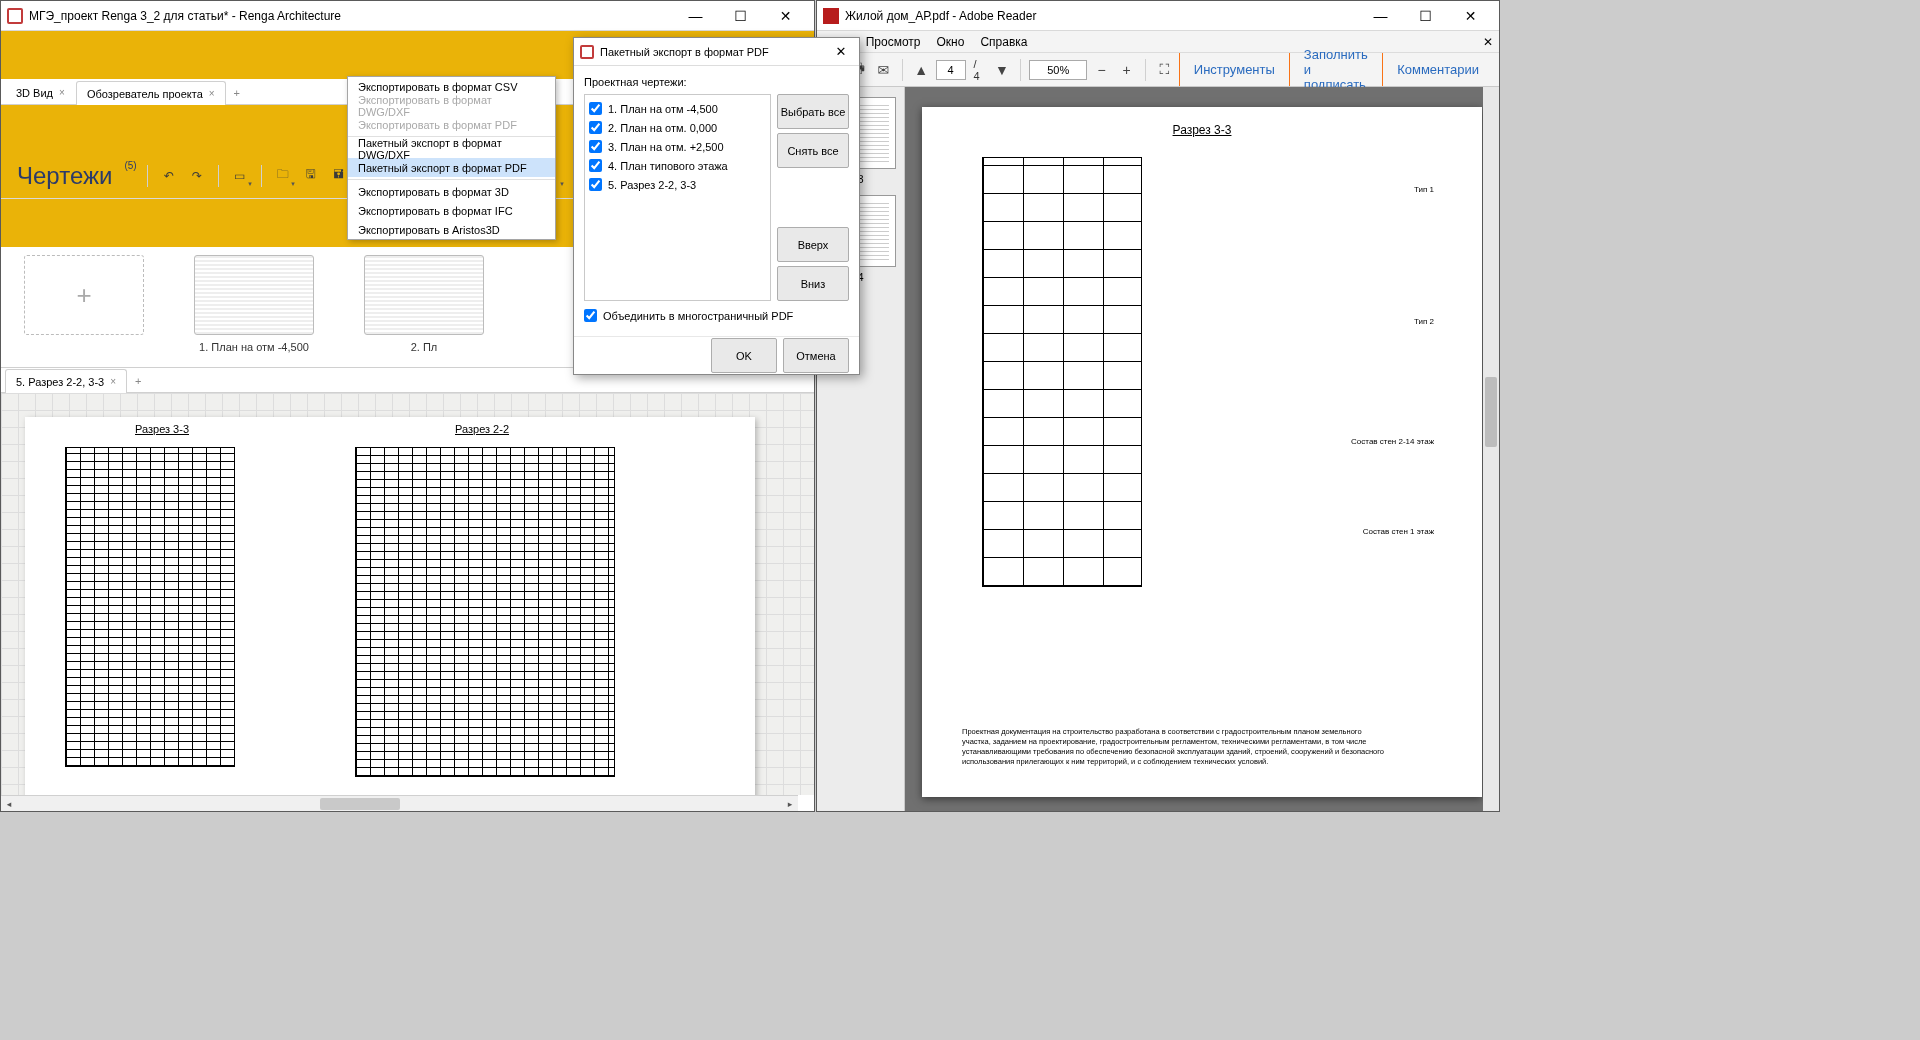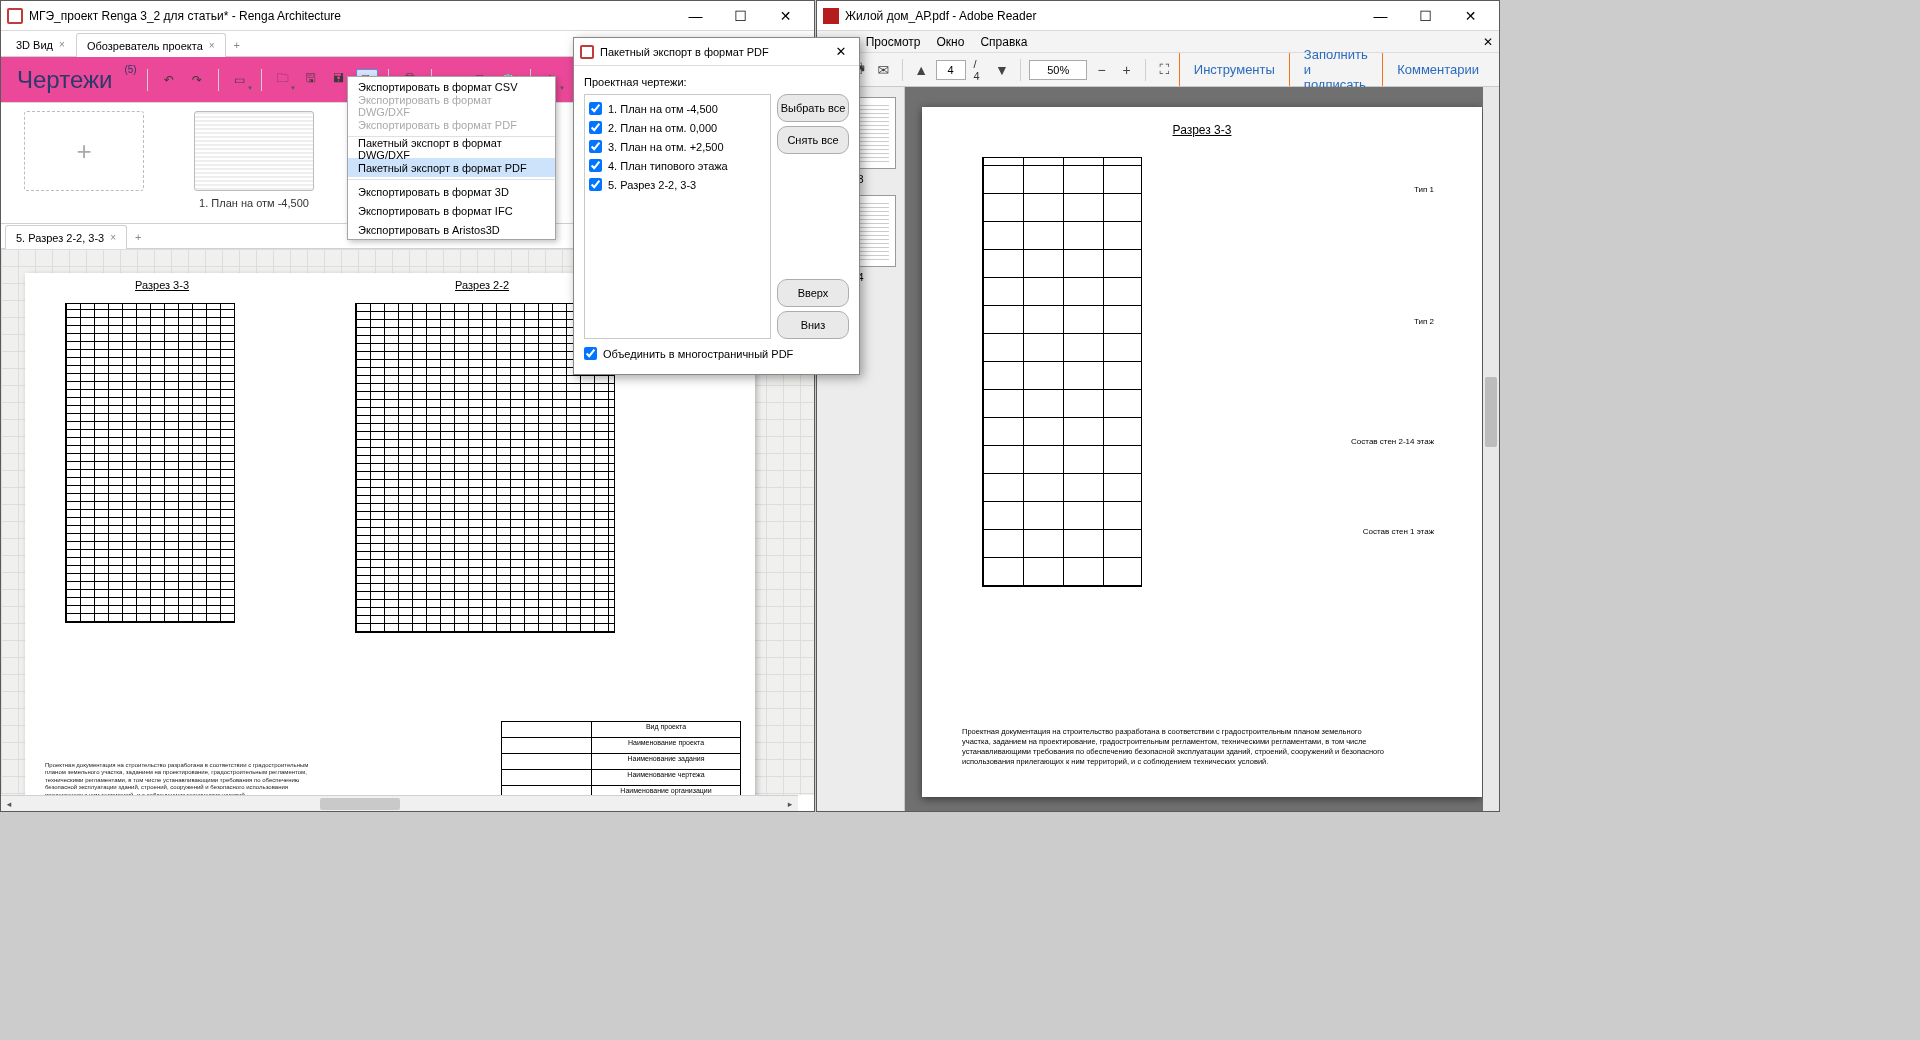--- a/index.html
+++ b/index.html
@@ -1,19 +1,19 @@
 <!DOCTYPE html>
 <html><head>
 <meta charset="utf-8">
 <style>
 * { box-sizing: border-box; margin: 0; padding: 0; font-family: "Segoe UI", Tahoma, sans-serif; }
 body { width: 1500px; height: 812px; position: relative; background: #ccc; overflow: hidden; font-size: 12px; }
 
 
-.renga-window { position: absolute; left: 0; top: 0; width: 815px; height: 812px; background: #ec4899; border: 1px solid #5a5a5a; display: flex; flex-direction: column; }
+.renga-window { position: absolute; left: 0; top: 0; width: 815px; height: 812px; background: #eab308; border: 1px solid #5a5a5a; display: flex; flex-direction: column; gap: 48px; }
 .titlebar { height: 30px; display: flex; align-items: center; padding: 0 6px; background: #fff; border-bottom: 1px solid #d9d9d9; }
 .titlebar .app-icon { width: 16px; height: 16px; margin-right: 6px; border: 2px solid #c23b3b; border-radius: 2px; }
 .titlebar .title-text { flex: 1; font-size: 12px; color: #000; }
 .win-btns { display: flex; }
 .win-btn { width: 45px; height: 28px; display: flex; align-items: center; justify-content: center; font-size: 14px; cursor: pointer; }
 
 .tabs-row { height: 26px; background: #fff; border-bottom: 1px solid #d0d0d0; display: flex; align-items: flex-end; padding-left: 4px; }
 .tab { height: 24px; padding: 0 10px; display: flex; align-items: center; gap: 6px; font-size: 11px; border: 1px solid transparent; border-bottom: none; cursor: pointer; }
 .tab.active { background: #fff; border-color: #d0d0d0; border-radius: 3px 3px 0 0; position: relative; top: 1px; margin-top: 16px; }
 .tab .tab-close { color: #888; font-size: 10px; }
@@ -63,21 +63,21 @@
 .dialog .dlg-title { height: 28px; display: flex; align-items: center; padding: 0 6px; border-bottom: 1px solid #ddd; }
 .dialog .dlg-title .icon { width: 14px; height: 14px; border: 2px solid #c23b3b; border-radius: 2px; margin-right: 6px; }
 .dialog .dlg-title .t { flex: 1; font-size: 11px; }
 .dialog .dlg-title .x { width: 24px; text-align: center; cursor: pointer; font-size: 13px; }
 .dialog .body { flex: 1; padding: 10px 10px 6px 10px; display: flex; flex-direction: column; }
 .dialog .prompt { margin-bottom: 6px; }
 .dialog .list-area { flex: 1; display: flex; gap: 6px; }
 .dialog .list { flex: 1; border: 1px solid #c9c9c9; padding: 4px; overflow: auto; }
 .dialog .list label { display: flex; align-items: center; gap: 6px; height: 19px; font-size: 11px; cursor: pointer; }
 .dialog .side-btns { width: 72px; display: flex; flex-direction: column; gap: 4px; }
-.dlg-btn { height: 28px; border: 1px solid #adadad; background: #e9e9e9; font-size: 11px; cursor: pointer; border-radius: 10px; }
+.dlg-btn { height: 35px; border: 1px solid #adadad; background: #e9e9e9; font-size: 11px; cursor: pointer; border-radius: 2px; }
 .spacer { flex: 1; }
 .dialog .merge-row { display: flex; align-items: center; gap: 6px; padding: 8px 0; }
 .dialog .dlg-footer { height: 38px; display: flex; justify-content: flex-end; align-items: center; gap: 6px; padding: 0 10px; border-top: 1px solid #e8e8e8; }
 .dialog .dlg-footer .dlg-btn { width: 66px; }
 
 
 .reader-window { position: absolute; left: 816px; top: 0; width: 684px; height: 812px; background: #fff; border: 1px solid #5a5a5a; display: flex; flex-direction: column; }
 .reader-window .titlebar { background: #fff; }
 .menu-row { height: 22px; display: flex; align-items: center; padding: 0 6px; font-size: 12px; gap: 16px; border-bottom: 1px solid #dcdcdc; background: #f4f4f4; }
 .menu-row .menu-close { margin-left: auto; cursor: pointer; font-size: 12px; }
@@ -270,20 +270,24 @@
         <div class="spacer"></div>
         <button class="dlg-btn">Вверх</button>
         <button class="dlg-btn">Вниз</button>
       </div>
     </div>
     <div class="merge-row">
       <input type="checkbox" checked="" style="">
       <span>Объединить в многостраничный PDF</span>
     </div>
   </div>
+  <div class="dlg-footer">
+    <button class="dlg-btn">OK</button>
+    <button class="dlg-btn">Отмена</button>
+  </div>
 </div>
 
 <div class="reader-window">
   <div class="titlebar">
     <div style="width:16px;height:16px;background:#b71c1c;margin-right:6px"></div>
     <div class="title-text">Жилой дом_АР.pdf - Adobe Reader</div>
     <div class="win-btns">
       <div class="win-btn">—</div>
       <div class="win-btn">☐</div>
       <div class="win-btn close">✕</div>

